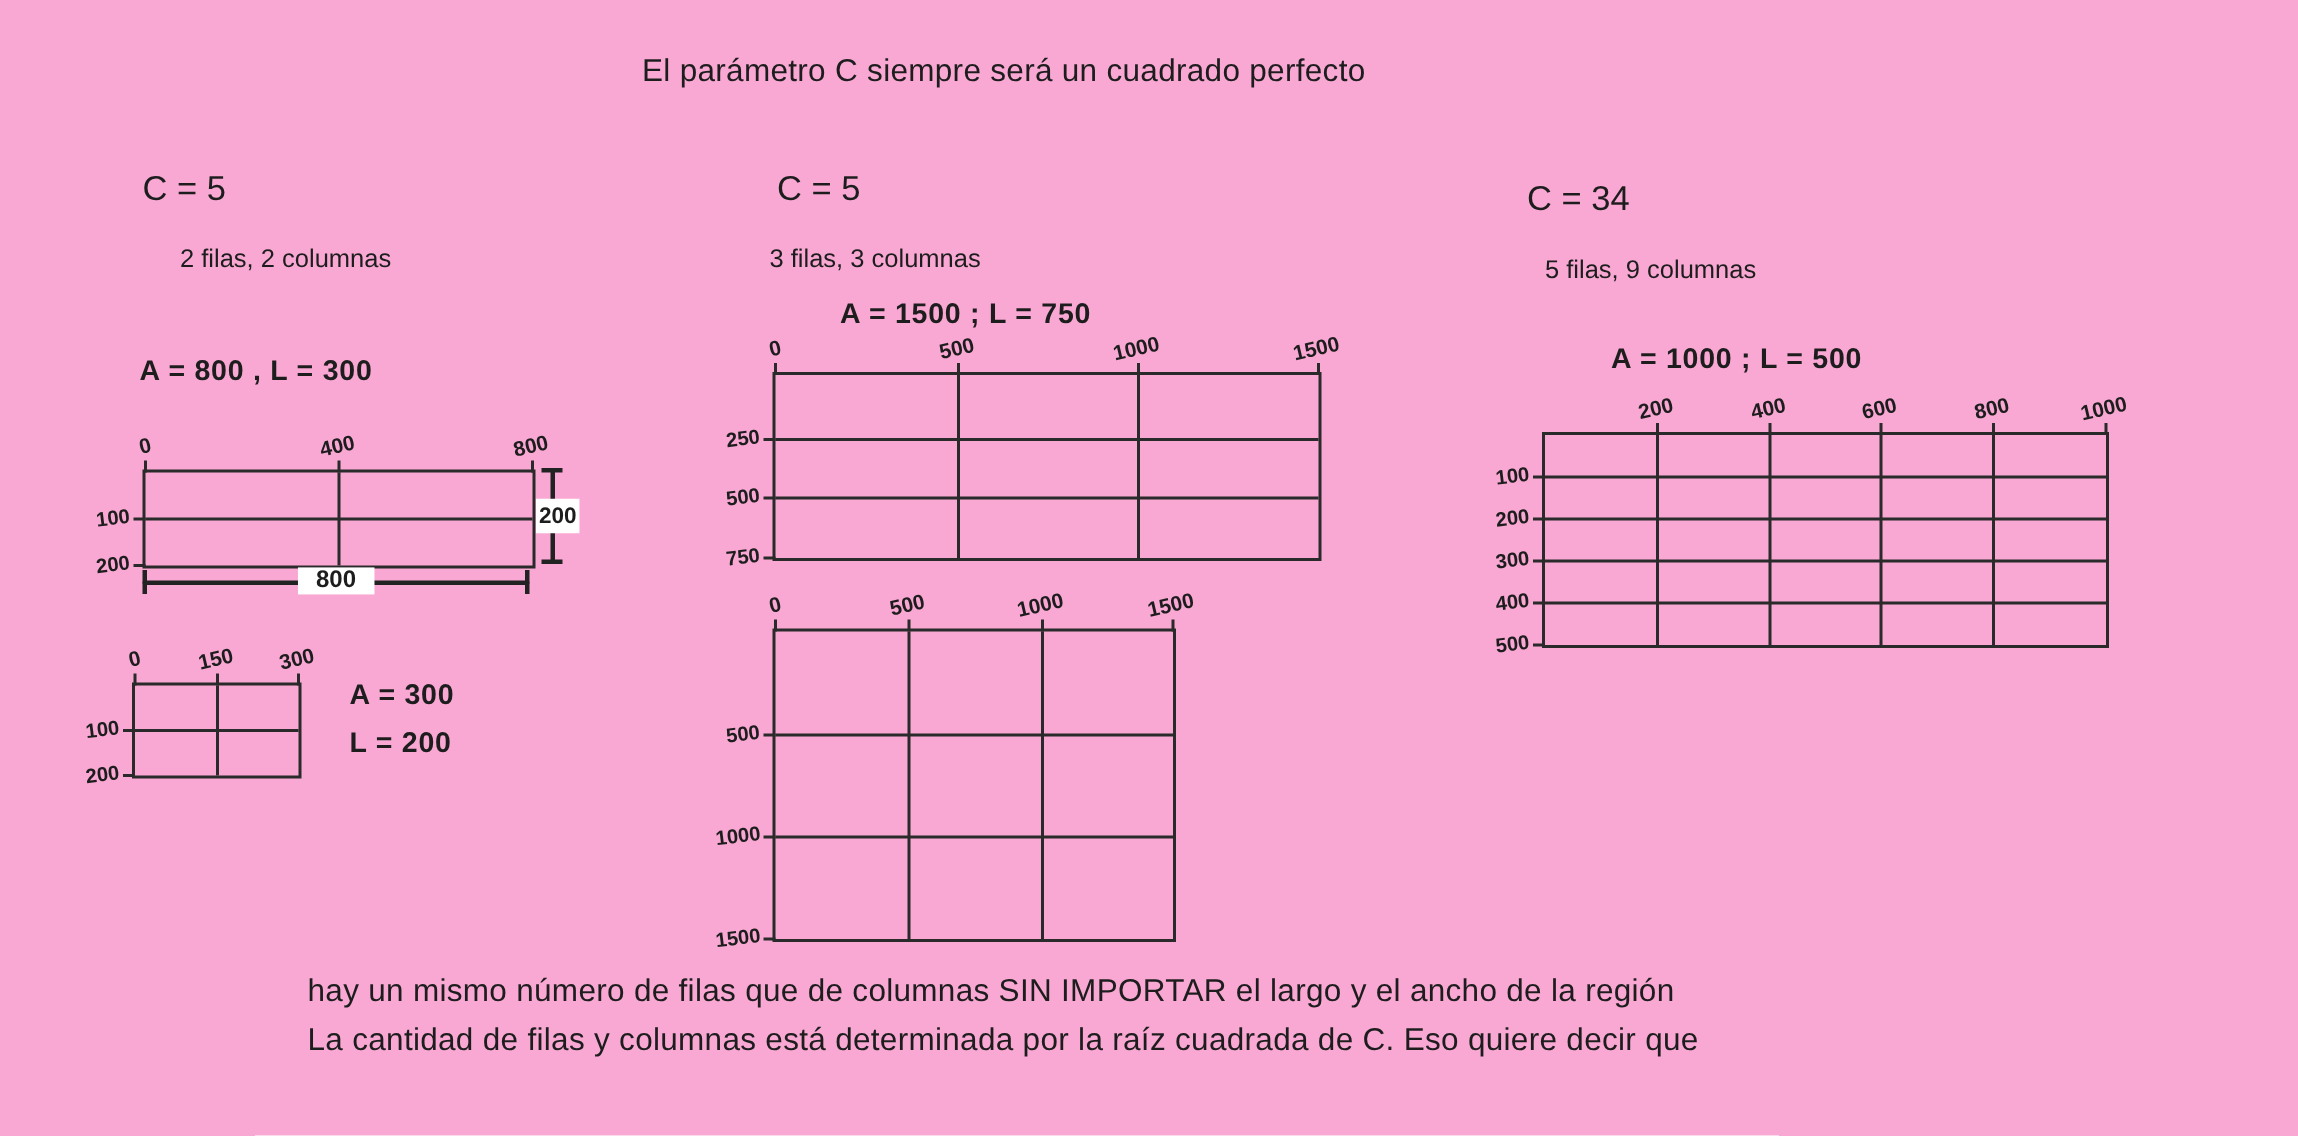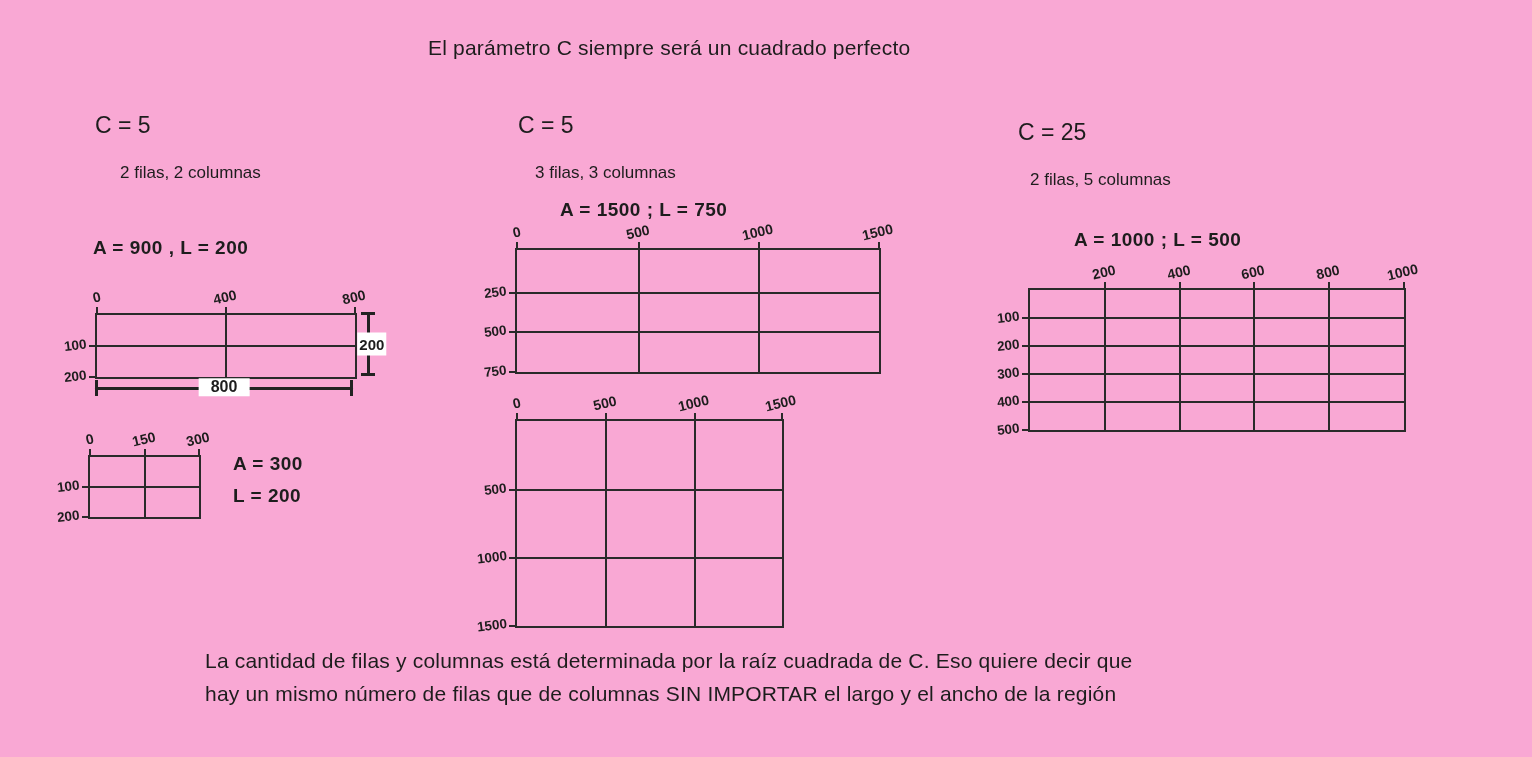--- a/index.html
+++ b/index.html
@@ -39,21 +39,21 @@
 </style>
 </head>
 <body>
 
 <div class="canvas">
 
   <div class="title" style="left:428px;top:36px">El parámetro C siempre será un cuadrado perfecto</div>
 
   <div class="c-label" style="left:95px;top:112px">C = 5</div>
   <div class="layout-label" style="left:120px;top:163px">2 filas, 2 columnas</div>
-  <div class="dims-label" style="left:93px;top:237px">A = 900 ,   L = 200</div>
+  <div class="dims-label" style="left:93px;top:237px">A = 800 ,   L = 300</div>
 
   <div class="grid" style="left:95px;top:313px;width:258px;height:62px">
       <div class="xtick" style="left: 0%;"></div>
       <span class="xlab" style="left: 0%;">0</span>
       <div class="vline" style="left: 50%;"></div>
       <div class="xtick" style="left: 50%;"></div>
       <span class="xlab" style="left: 50%;">400</span>
       <div class="xtick" style="left: 100%;"></div>
       <span class="xlab" style="left: 100%;">800</span>
       <div class="hline" style="top: 50%;"></div>
@@ -91,21 +91,21 @@
       <div class="ytick" style="top: 100%;"></div>
       <span class="ylab" style="top: 100%;">200</span>
     </div>
 
   <div class="side-text" style="left:233px;top:448px">
     <div>A = 300</div>
     <div>L = 200</div>
   </div>
 
   <div class="c-label" style="left:518px;top:112px">C = 5</div>
-  <div class="layout-label" style="left:535px;top:163px">3 filas, 3 columnas</div>
+  <div class="layout-label" style="left:513px;top:163px">3 filas, 3 columnas</div>
   <div class="dims-label" style="left:560px;top:199px">A = 1500 ;   L = 750</div>
 
   <div class="grid" style="left:515px;top:248px;width:362px;height:122px">
       <div class="xtick" style="left: 0%;"></div>
       <span class="xlab" style="left: 0%;">0</span>
       <div class="vline" style="left: 33.7%;"></div>
       <div class="xtick" style="left: 33.7%;"></div>
       <span class="xlab" style="left: 33.7%;">500</span>
       <div class="vline" style="left: 66.9%;"></div>
       <div class="xtick" style="left: 66.9%;"></div>
@@ -137,22 +137,22 @@
       <div class="ytick" style="top: 33.7%;"></div>
       <span class="ylab" style="top: 33.7%;">500</span>
       <div class="hline" style="top: 66.8%;"></div>
       <div class="ytick" style="top: 66.8%;"></div>
       <span class="ylab" style="top: 66.8%;">1000</span>
       <div class="ytick" style="top: 100%;"></div>
       <span class="ylab" style="top: 100%;">1500</span>
     </div>
 
 
-  <div class="c-label" style="left:1018px;top:119px">C = 25</div>
-  <div class="layout-label" style="left:1030px;top:170px">2 filas, 5 columnas</div>
+  <div class="c-label" style="left:1018px;top:119px">C = 34</div>
+  <div class="layout-label" style="left:1030px;top:170px">5 filas, 9 columnas</div>
   <div class="dims-label" style="left:1074px;top:229px">A = 1000   ;   L = 500</div>
 
   <div class="grid" style="left:1028px;top:288px;width:374px;height:140px">
       <div class="vline" style="left: 20%;"></div>
       <div class="xtick" style="left: 20%;"></div>
       <span class="xlab" style="left: 20%;">200</span>
       <div class="vline" style="left: 40%;"></div>
       <div class="xtick" style="left: 40%;"></div>
       <span class="xlab" style="left: 40%;">400</span>
       <div class="vline" style="left: 60%;"></div>
@@ -173,17 +173,17 @@
       <div class="ytick" style="top: 60%;"></div>
       <span class="ylab" style="top: 60%;">300</span>
       <div class="hline" style="top: 80%;"></div>
       <div class="ytick" style="top: 80%;"></div>
       <span class="ylab" style="top: 80%;">400</span>
       <div class="ytick" style="top: 100%;"></div>
       <span class="ylab" style="top: 100%;">500</span>
     </div>
 
   <div class="footer" style="left:205px;top:644px">
+    <div>hay un mismo número de filas que de columnas SIN IMPORTAR el largo y el ancho de la región</div>
     <div>La cantidad de filas y columnas está determinada por la raíz cuadrada de C. Eso quiere decir que</div>
-    <div>hay un mismo número de filas que de columnas SIN IMPORTAR el largo y el ancho de la región</div>
   </div>
 
 </div>
 
 </body></html>

